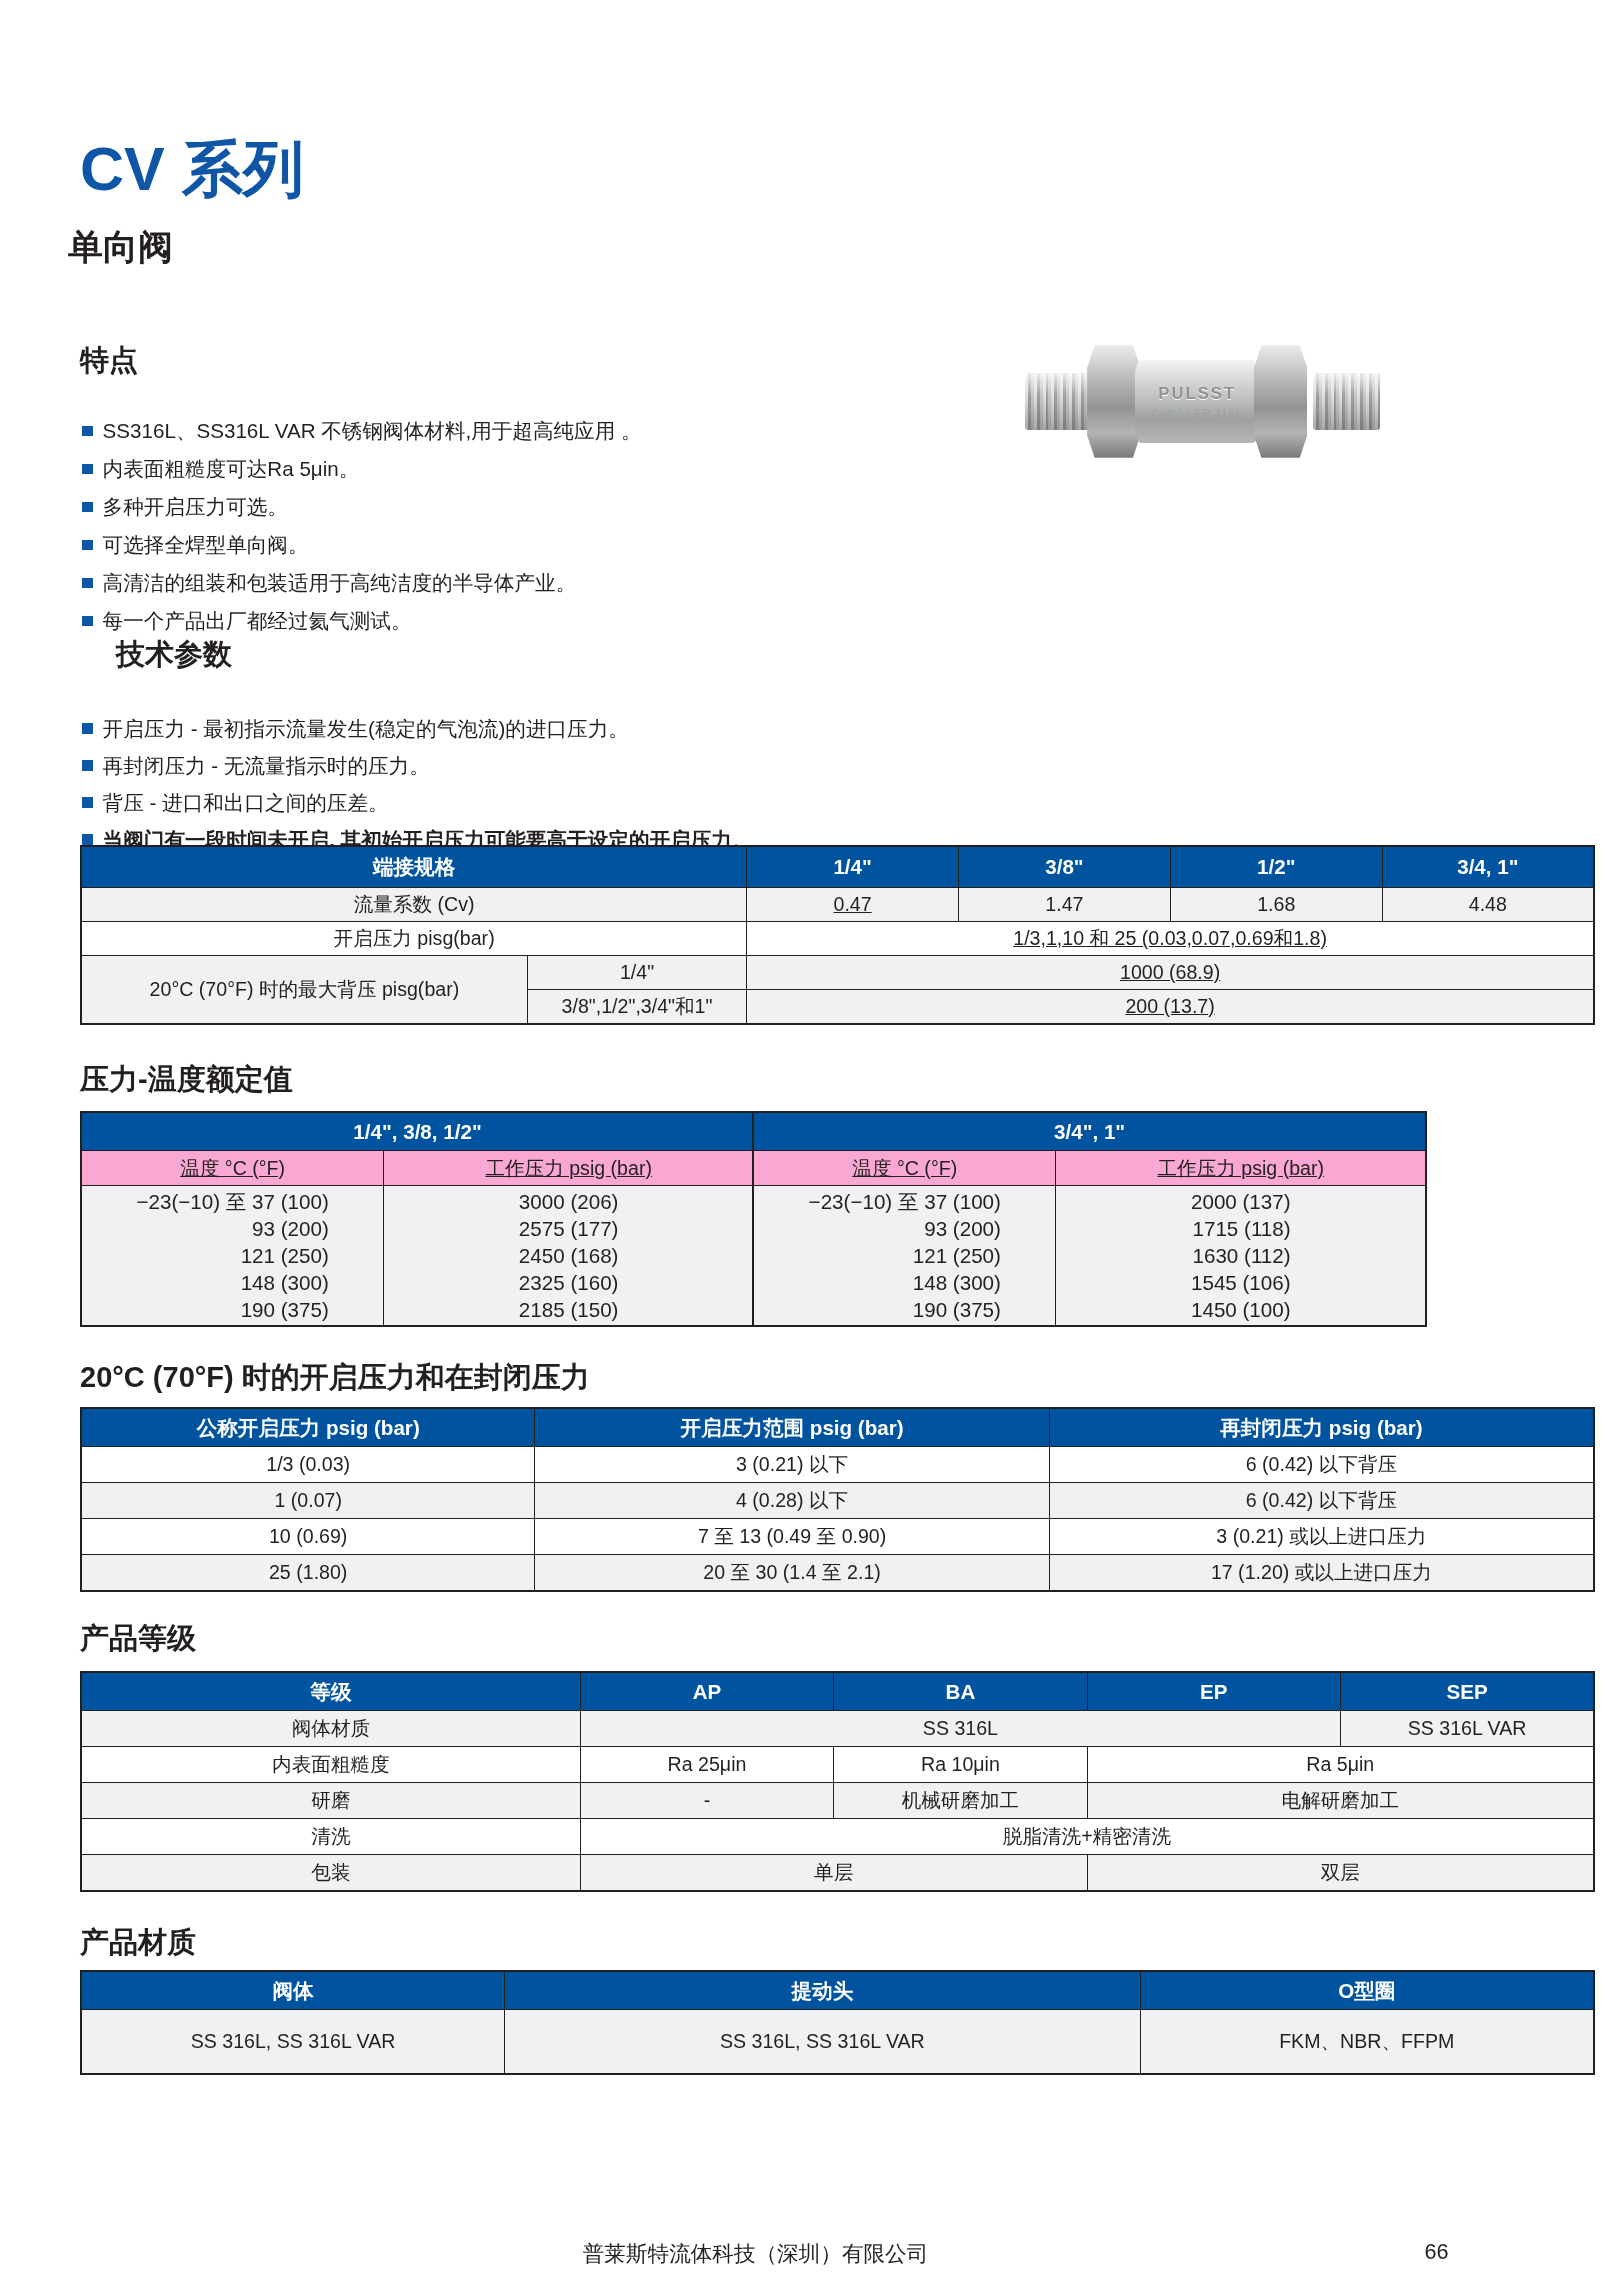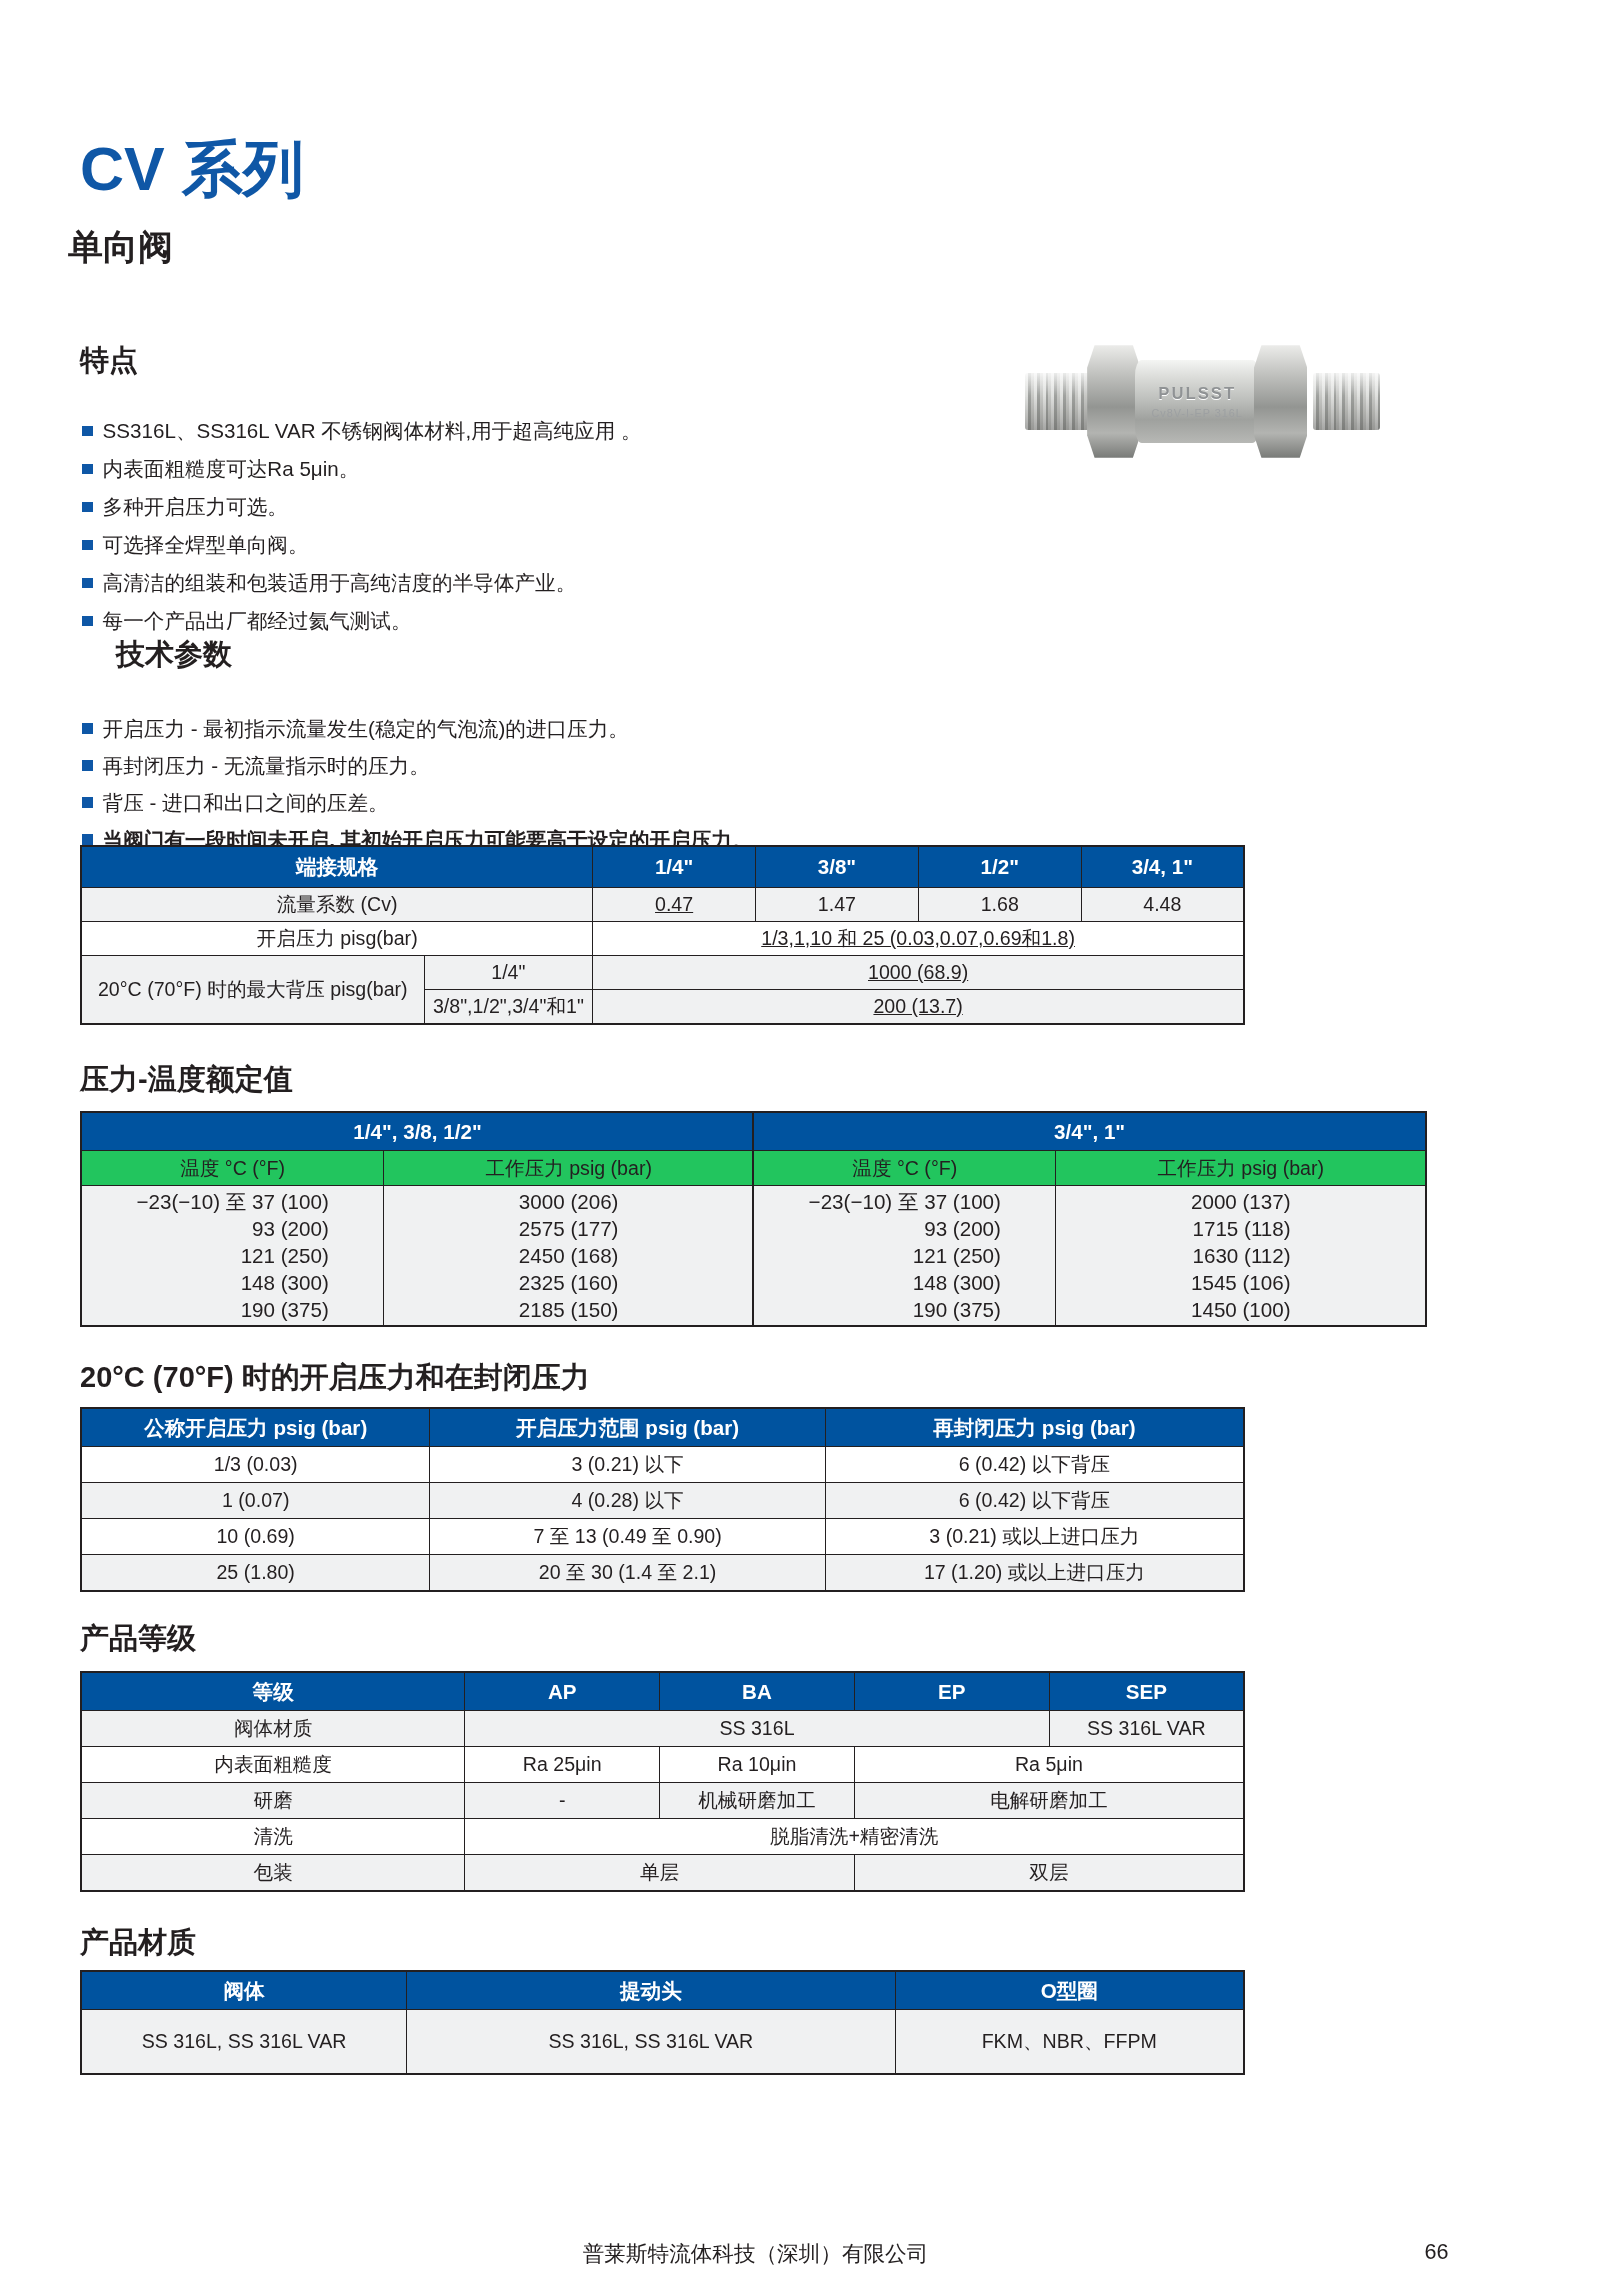--- a/index.html
+++ b/index.html
@@ -21,21 +21,21 @@
   .h2{left:68px;top:228px;font-size:35px;font-weight:bold;line-height:1.1;}
   .sec-h{font-size:29px;font-weight:bold;line-height:1.1;left:80px;}
   
   .blist{left:80px;width:941px;margin-top:28px;}
   .blist .li{display:flex;align-items:center;font-size:20.6px;}
   .feat .li{height:38px;}
   .tech .li{height:37px;}
   .sq{width:10.8px;height:10.8px;background:var(--bullet-blue);margin:0 9.8px 0 2px;flex:0 0 aupx;flex-shrink:0;}
   .li.bold{font-weight:bold;}
   
-  table.dt{border-collapse:collapse;table-layout:fixed;width:1165px;
+  table.dt{border-collapse:collapse;table-layout:fixed;width:1515px;
            border:2.9px solid var(--border-dark);}
   table.dt th,table.dt td{
     border:1.5px solid var(--border-dark);
     font-size:19.6px;text-align:center;vertical-align:middle;padding:0 3.9px;
     overflow:hidden;
   }
   table.dt tr.head th{
     background:var(--header-blue);color:#ffffff;font-weight:bold;font-size:20.6px;
   }
   .gray{background:var(--row-gray);margin-top:24px;}
@@ -43,21 +43,21 @@
   td.vthick{border-left:2.9px solid var(--border-dark);text-decoration:underline;}
   
   .t1{left:80px;top:845px;}
   .t1 tr.head th{height:40px;}
   .t1 td{height:33px;}
   
   .t2wrap{left:80px;top:1111px;width:1351px;display:flex;}
   .t2{width:675px;border:2.9px solid var(--border-dark);border-collapse:collapse;table-layout:fixed;}
   .t2 th,.t2 td{border:1.5px solid var(--border-dark);font-size:19.6px;text-align:center;vertical-align:middle;padding:0;}
   .t2 tr.head th{background:var(--header-blue);color:#fff;font-weight:bold;font-size:20.6px;height:37px;}
-  .t2 tr.sub td{height:34px;background:#22c55e;}
+  .t2 tr.sub td{height:34px;background:#f9a8d4;text-decoration:underline;}
   .t2 tr.data td{height:139px;background:var(--row-gray);}
   .t2r{margin-left:-2.9px;}
   .colblock{display:inline-block;text-align:right;font-size:20.6px;line-height:27px;}
   
   .t3{left:80px;top:1407px;}
   .t3 tr.head th{height:37px;}
   .t3 td{height:35px;}
   
   .t4{left:80px;top:1671px;}
   .t4 tr.head th{height:37px;}

